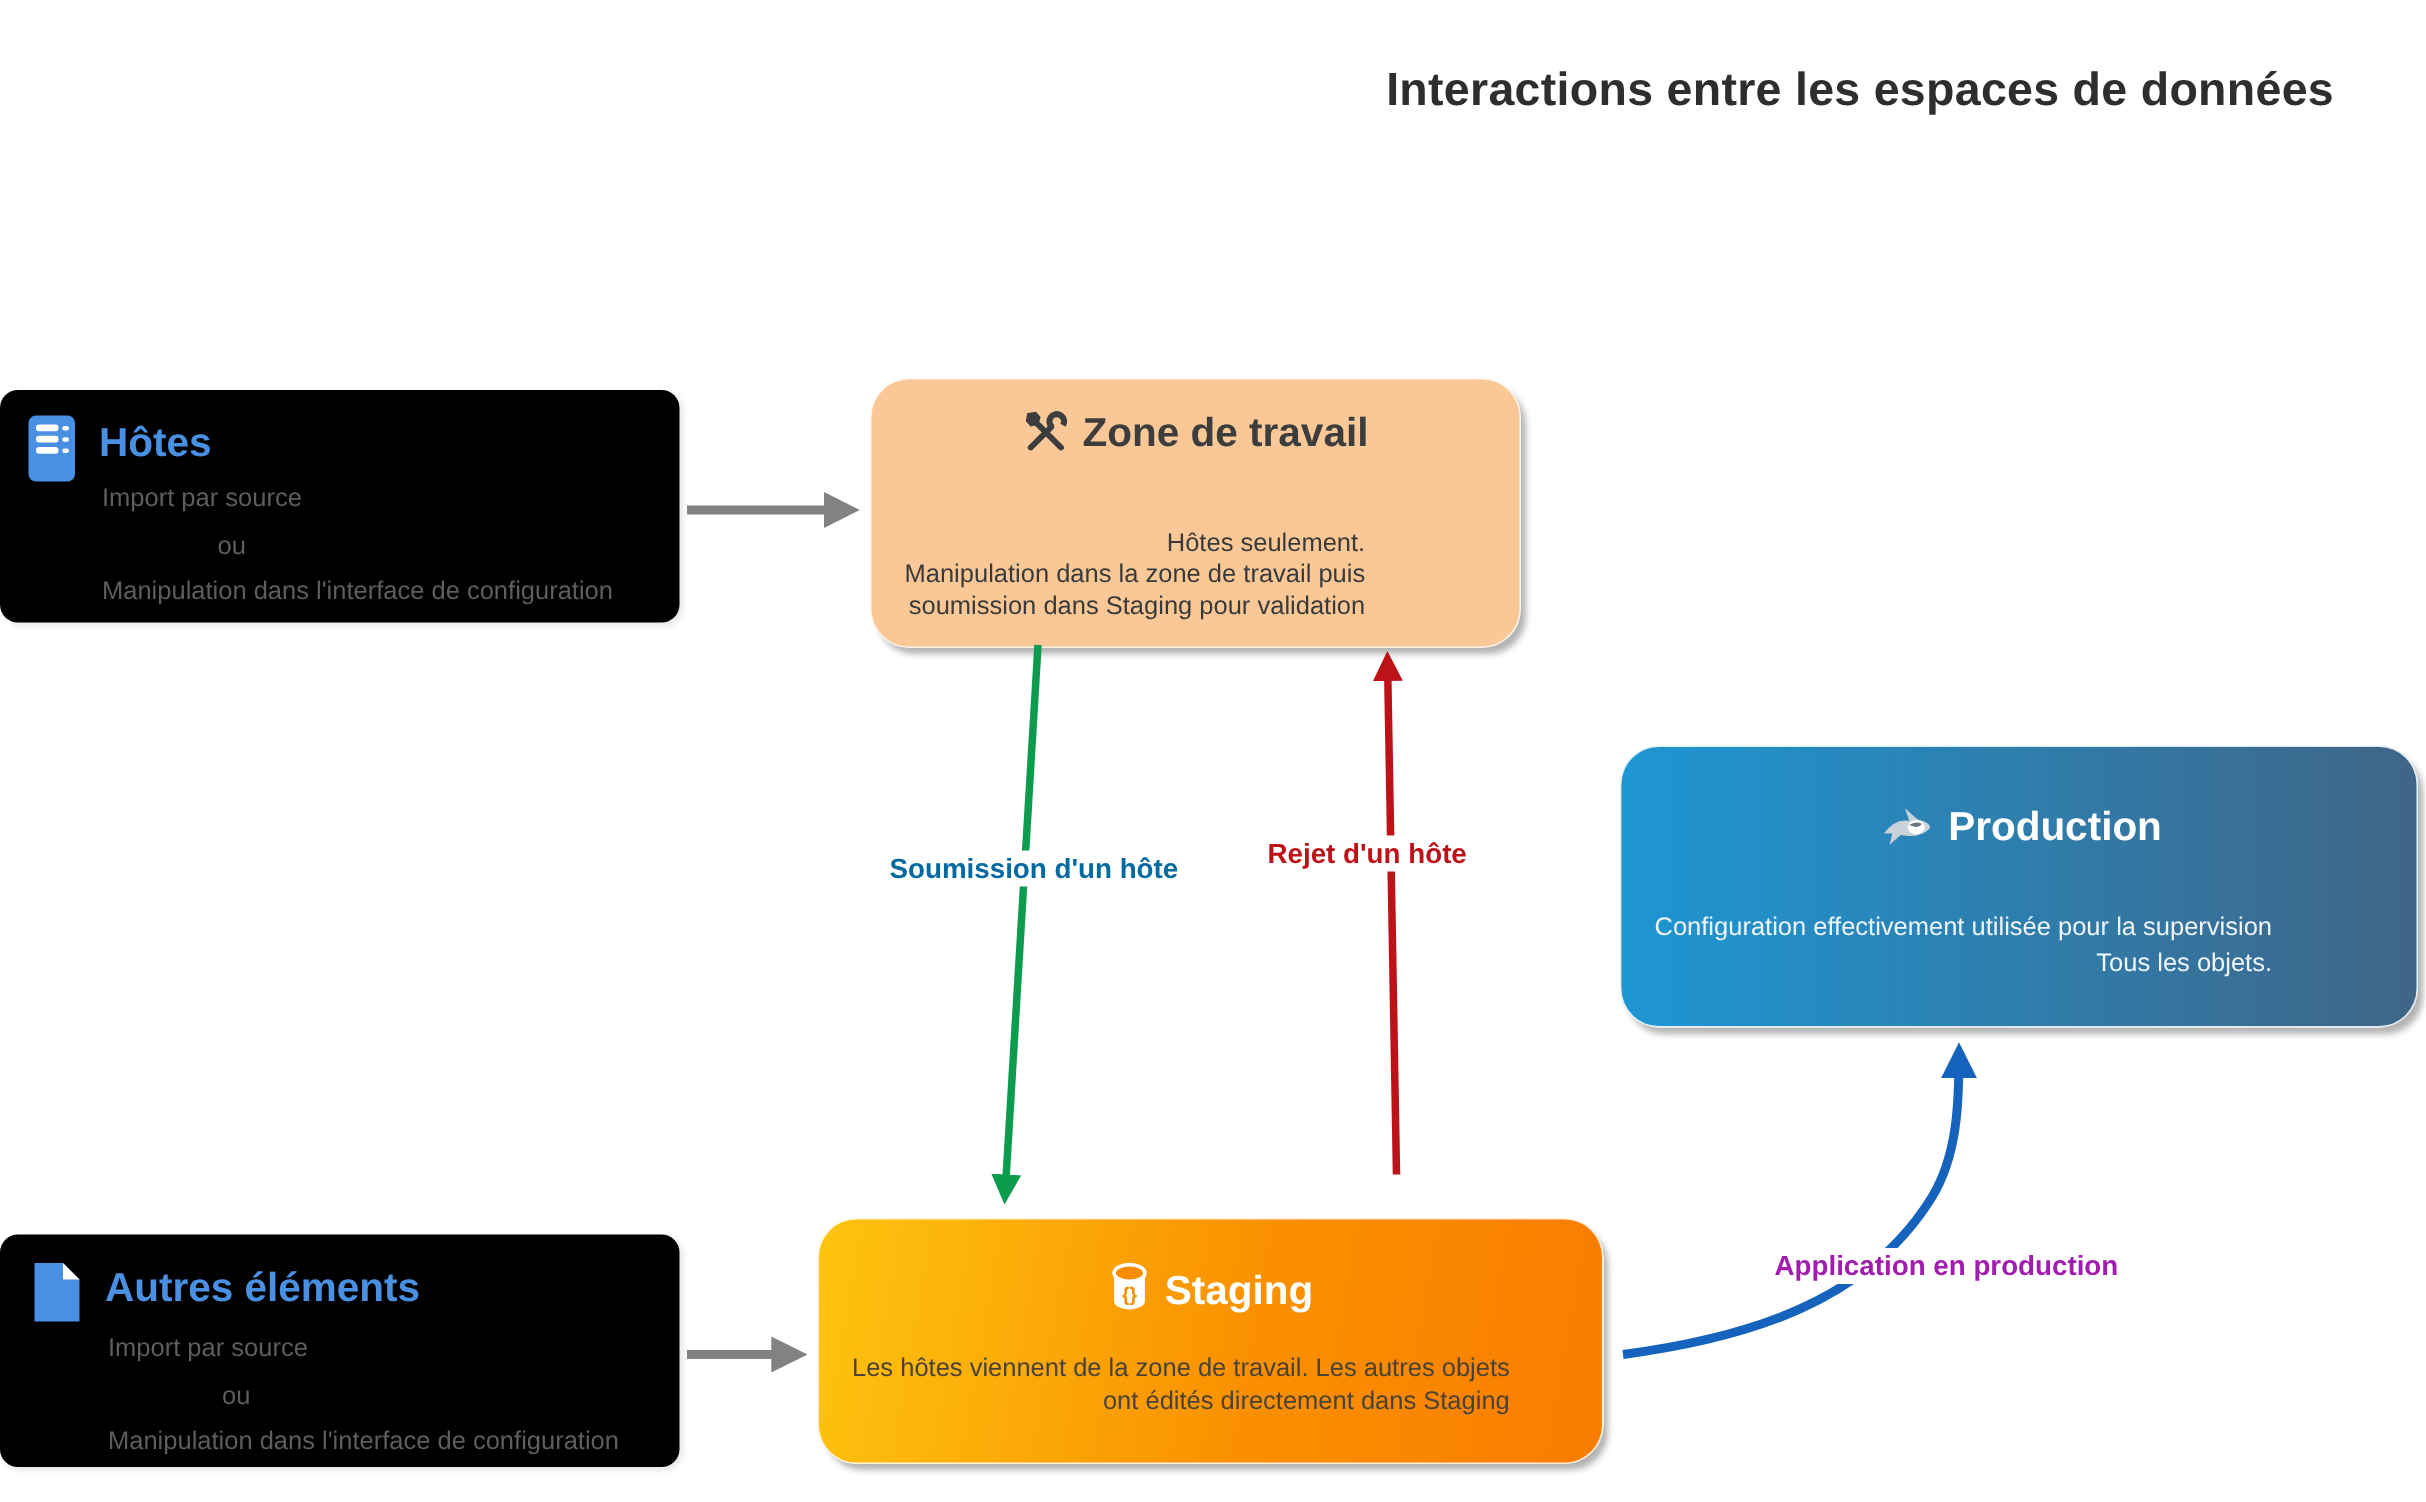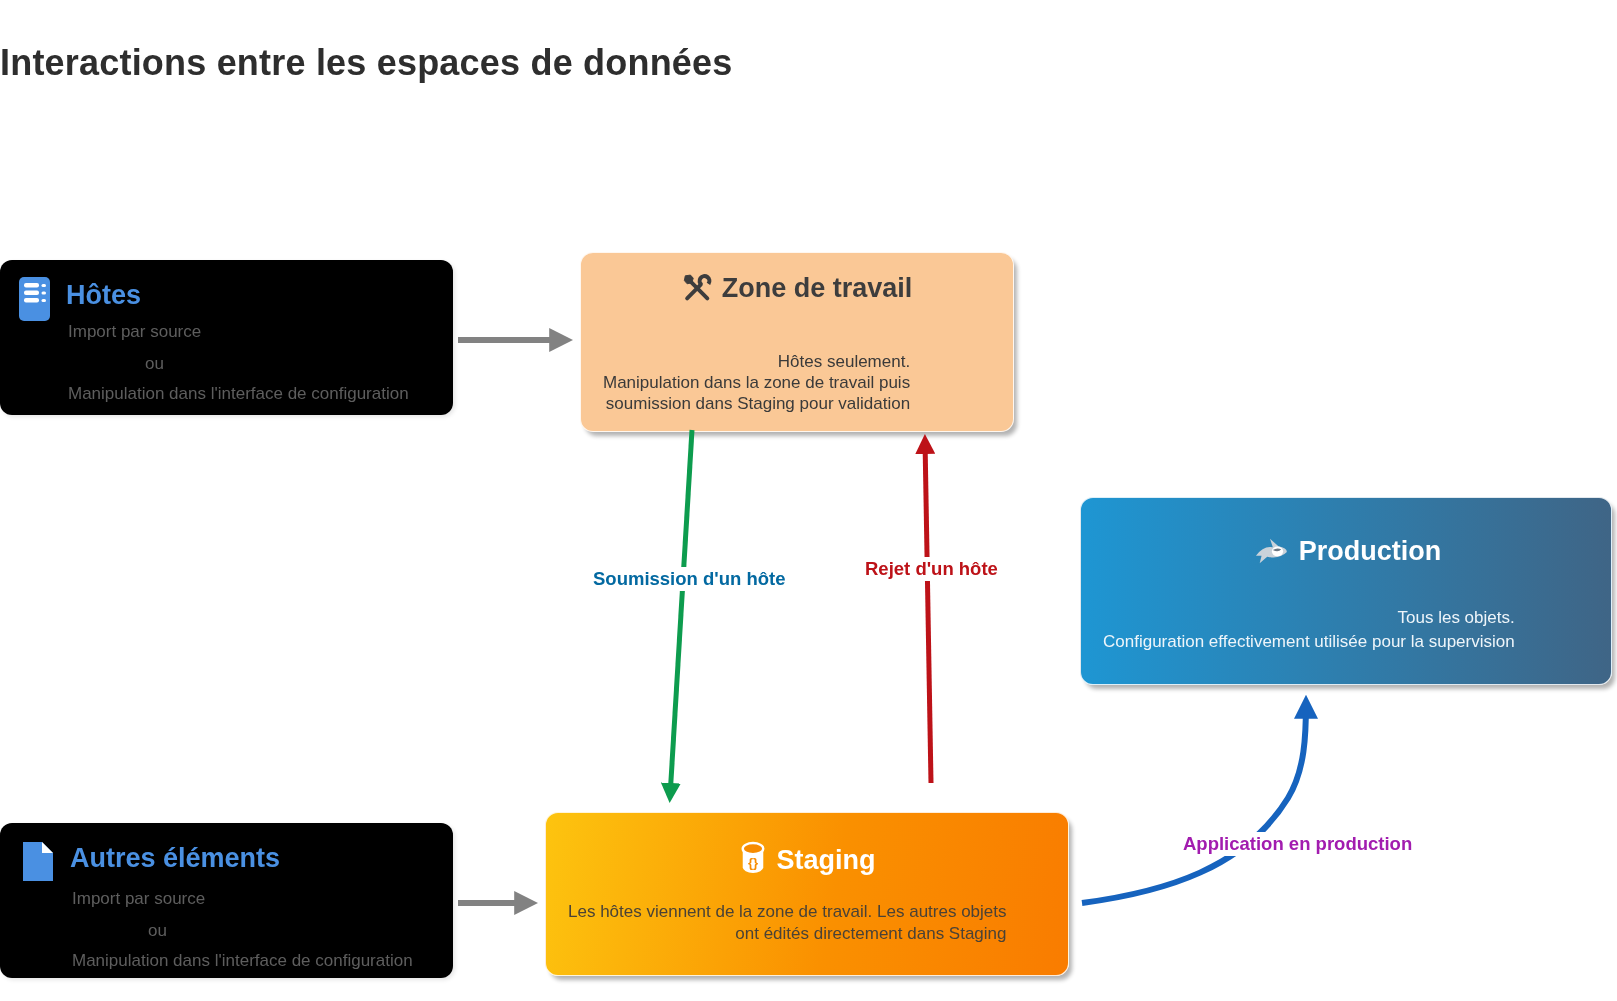--- a/index.html
+++ b/index.html
@@ -4,39 +4,39 @@
 <style>
   html,body { margin:0; padding:0; background:#ffffff; }
   #canvas {
     position:relative; width:1617px; height:1001px; overflow:hidden;
     font-family:"Liberation Sans", sans-serif; background:#ffffff;
   }
   .abs { position:absolute; }
 
   
   .main-title {
-    left:0; top:42px; width:1556px; text-align:left;
-    font-size:36px; font-weight:bold; color:#2e2e2e; letter-spacing:0.2px;
+    left:0; top:42px; width:1556px; text-align:right;
+    font-size:31px; font-weight:bold; color:#2e2e2e; letter-spacing:0.2px;
   }
 
   
   .gray-box {
     background:#000000; border-radius:12px;
     box-shadow:2px 2px 4px rgba(0,0,0,0.10);
   }
   .gray-box .g-icon { position:absolute; left:18px; top:16px; }
   .gray-box .g-title {
     position:absolute; left:66px; top:20px;
     font-size:27px; font-weight:bold; color:#4a90e2;
   }
   .gray-box .g-line { position:absolute; font-size:17px; color:#5e5e5e; white-space:nowrap; }
 
   
   .node {
-    border-radius:13px; border:1px solid rgba(255,255,255,0.85);
+    border-radius:26px; border:1px solid rgba(255,255,255,0.85);
     box-shadow:4px 5px 4px -1px rgba(0,0,0,0.30);
   }
   .node .n-title {
     position:absolute; left:0; width:100%; text-align:center;
     font-size:27px; font-weight:bold; white-space:nowrap;
   }
   .node .n-title .ico { display:inline-block; vertical-align:-6px; margin-right:10px; }
   .node .n-body { position:absolute; left:22px; font-size:17px; line-height:21px; text-align:right; }
   .node .n-body span { display:block; white-space:nowrap; }
 
@@ -67,21 +67,21 @@
 
   
   #arrow-layer { left:0; top:0; width:1617px; height:1001px; pointer-events:none; }
 
   
   .edge-label {
     position:absolute; font-size:18.5px; font-weight:bold; white-space:nowrap;
     background:#ffffff; padding:1px 5px;
   }
   #label-soumission { left:588px;  top:567px; }
-  #label-rejet      { left:860px;  top:557px; }
+  #label-rejet      { left:840px;  top:557px; }
   #label-application{ left:1178px; top:832px; }
 </style>
 </head>
 <body>
 
 <div id="canvas">
 
   <div class="abs main-title">Interactions entre les espaces de données</div>
 
   <div class="abs gray-box" id="hotes-box">
@@ -157,22 +157,22 @@
         <svg width="38" height="30" viewBox="0 0 40 32">
           <g fill="#c9d2da">
             <path d="M5 21 Q13 10 23 12 L20 3 L29 11 Q38 13 38 17 Q30 25 17 22 L9 29 L11 21 Z"></path>
           </g>
           <ellipse cx="28" cy="16.5" rx="6" ry="5.2" fill="#ffffff"></ellipse>
           <path d="M23 15 q4 -3 9 -1 q-3 4 -9 1 z" fill="#6b7682"></path>
         </svg>
       </span><span>Production</span>
     </div>
     <div class="n-body">
+      <span>Configuration effectivement utilisée pour la supervision</span>
       <span>Tous les objets.</span>
-      <span>Configuration effectivement utilisée pour la supervision</span>
     </div>
   </div>
 
   <svg class="abs" id="arrow-layer" width="1617" height="1001" viewBox="0 0 1617 1001">
     <defs>
       <marker id="m-gray" viewBox="0 0 10 10" refX="7" refY="5" markerWidth="4" markerHeight="4" orient="auto">
           <path d="M0,0 L10,5 L0,10 Z" fill="#828282"></path>
         </marker>
       <marker id="m-green" viewBox="0 0 10 10" refX="7" refY="5" markerWidth="4" markerHeight="4" orient="auto">
           <path d="M0,0 L10,5 L0,10 Z" fill="#0d9c4e"></path>

